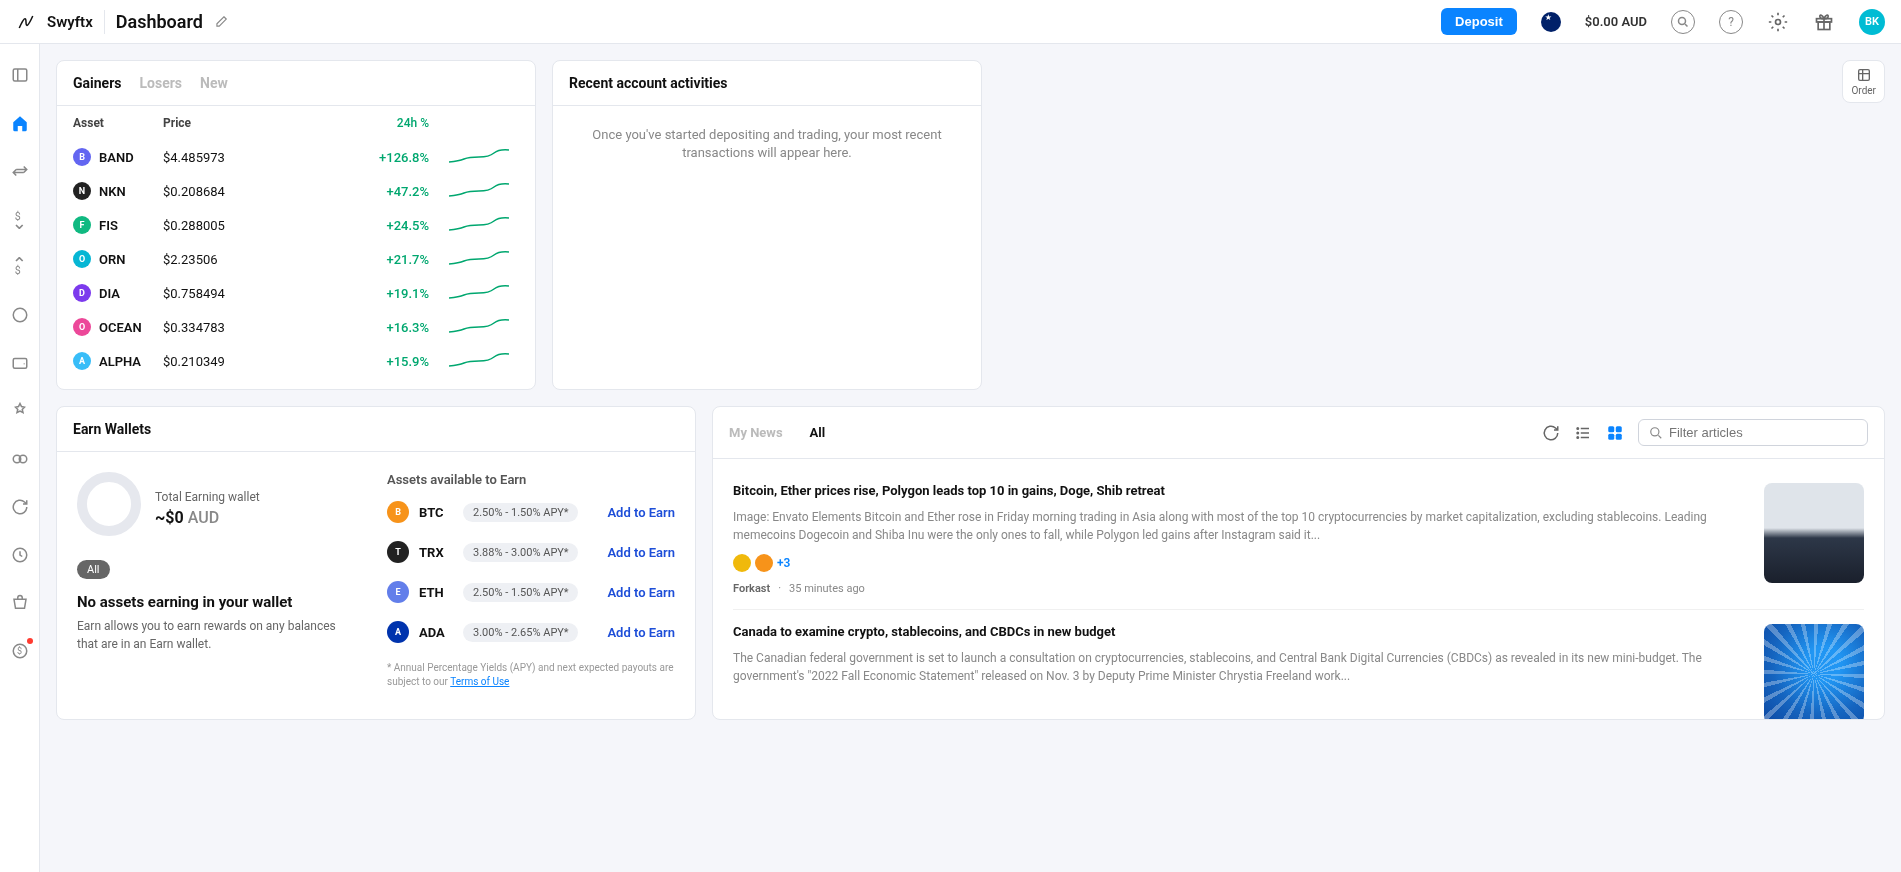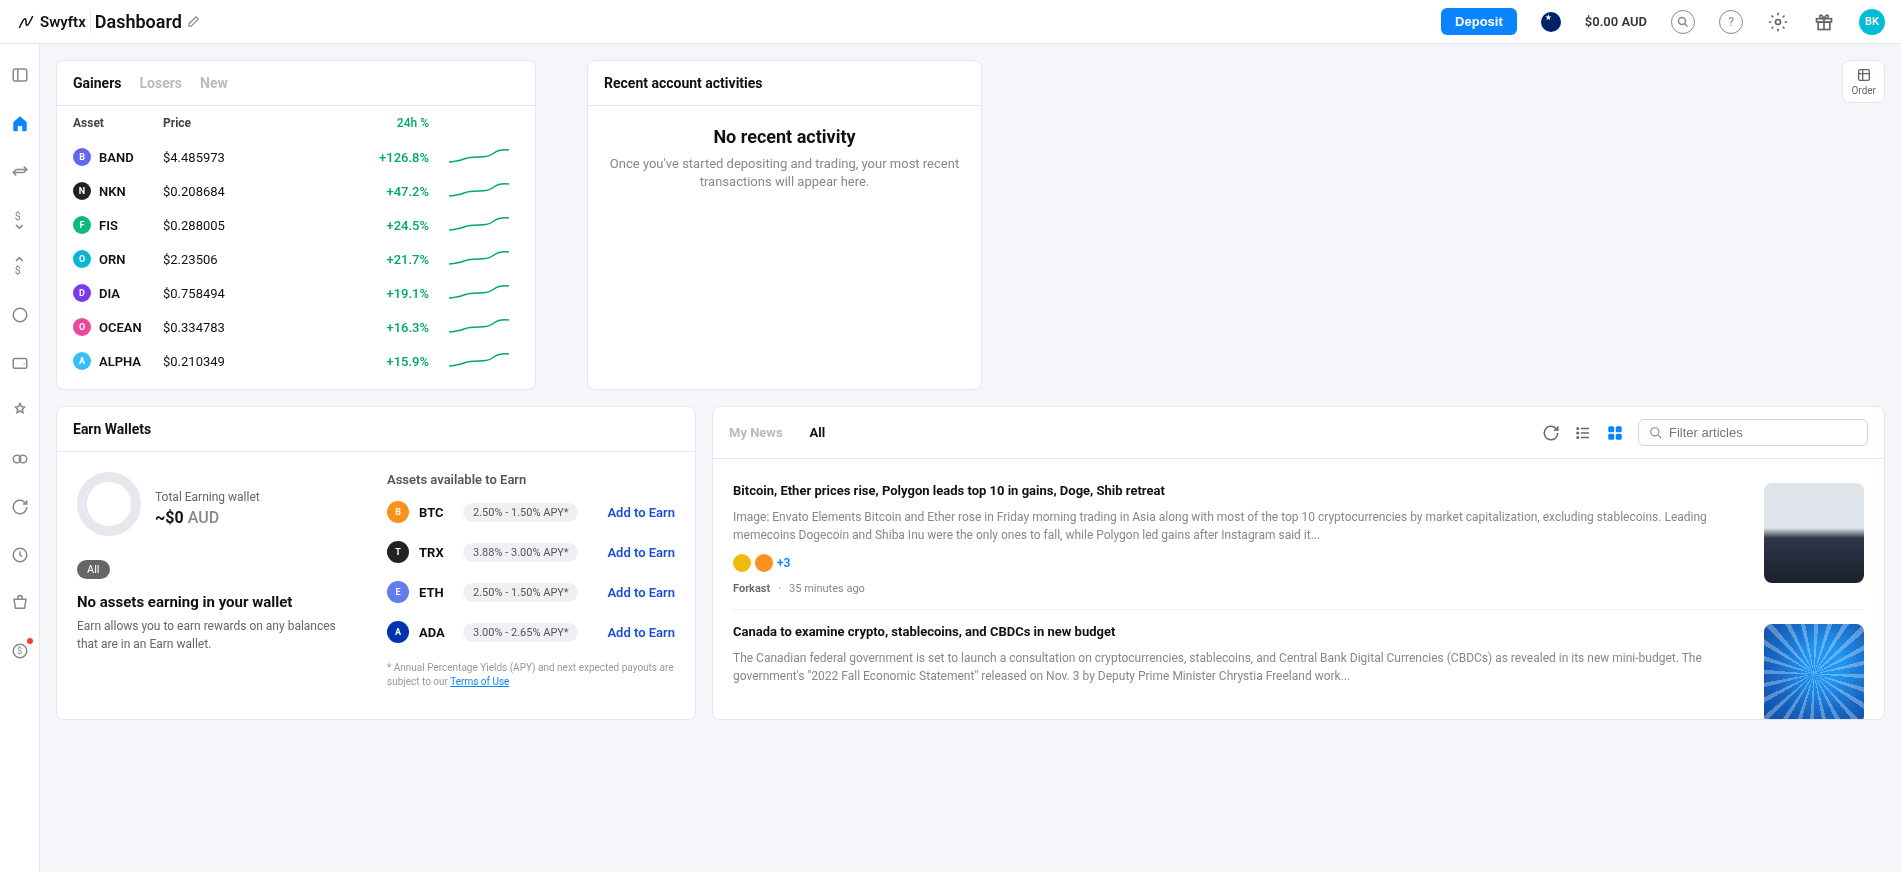--- a/index.html
+++ b/index.html
@@ -1,18 +1,18 @@
 <!DOCTYPE html>
 <html><head>
 <meta charset="utf-8">
 <style>
 * { box-sizing: border-box; margin: 0; padding: 0; }
 body { font-family: -apple-system, BlinkMacSystemFont, "Segoe UI", Roboto, Arial, sans-serif; background: #f5f6fa; color: #111; font-size: 14px; }
 .topbar { display: flex; align-items: center; justify-content: space-between; height: 44px; padding: 0 16px; background: #fff; border-bottom: 1px solid #e4e7ed; position: relative; z-index: 10;}
-.topbar-left { display: flex; align-items: center; gap: 4px; }
+.topbar-left { display: flex; align-items: center; gap: 11px; }
 .logo-icon { width: 20px; height: 20px; display:flex; align-items:center; justify-content:center; color:#111;}
 .brand { font-weight: 600; font-size: 15px; }
 .divider-v { width: 1px; height: 24px; background: #e4e7ed; }
 .page-title { font-weight: 600; font-size: 18px; }
 .edit-icon { color:#888; cursor:pointer; }
 .topbar-right { display: flex; align-items: center; gap: 24px; }
 .deposit-btn { background: #0a84ff; color:#fff; border:none; padding: 6px 14px; border-radius: 6px; font-weight: 600; cursor:pointer; font-size: 13px;}
 .flag { width: 20px; height: 20px; border-radius: 50%; background: radial-gradient(circle at 30% 30%, #012169 40%, #012169 41%); position:relative; overflow:hidden; display:inline-block;}
 .flag::before { content:"★"; position:absolute; top:1px; left:4px; color:#fff; font-size:8px;}
 .balance { font-weight: 600; font-size: 13px; color: #333; }
@@ -21,21 +21,21 @@
 .avatar { width: 26px; height: 26px; border-radius: 50%; background: #00bcd4; color:#fff; display:flex; align-items:center; justify-content:center; font-size: 11px; font-weight:600; cursor:pointer;}
 .layout { display:flex; }
 .sidebar { width: 40px; background: #fff; border-right: 1px solid #e4e7ed; display:flex; flex-direction:column; align-items:center; padding-top: 20px; gap: 26px; height: calc(100vh - 44px);}
 .sidebar-item { width: 22px; height: 22px; display:flex; align-items:center; justify-content:center; color:#888; cursor:pointer; position:relative;}
 .sidebar-item.active { color: #0a84ff; }
 .sidebar-item .dot { position:absolute; top:-2px; right:-2px; width:6px; height:6px; background:#ff3b30; border-radius:50%;}
 .main { flex:1; padding: 16px; display:grid; grid-template-columns: 1fr 1fr 1fr; gap: 16px; align-content: start; position:relative; max-width: calc(100% - 40px);}
 .order-btn { position:absolute; top: 16px; right: 16px; background:#fff; border:1px solid #e4e7ed; border-radius:8px; padding: 6px 8px; display:flex; flex-direction:column; align-items:center; gap:2px; cursor:pointer; font-size:10px; color:#666;}
 .card { background:#fff; border:1px solid #e4e7ed; border-radius:8px; overflow:hidden; }
 .card-gainers { grid-column: 1; }
-.card-activities { grid-column: 2; margin-left: 35px; }
+.card-activities { grid-column: 2; }
 .card-earn { grid-column: 1 / span 2; grid-row: 2;}
 .card-news { grid-column: 2 / span 2; grid-row: 2;}
 
 .main { grid-template-columns: 480px 430px 1fr; }
 .card-gainers { grid-column: 1; grid-row: 1; height: 330px;}
 .card-activities { grid-column: 2; grid-row: 1; height: 330px;}
 .card-earn { grid-column: 1; grid-row: 2; min-height: 300px; width: 640px;}
 .card-news { grid-column: 2 / span 2; grid-row: 2; min-height: 300px; margin-left: 160px;}
 .tabs { display:flex; gap: 18px; padding: 14px 16px; border-bottom: 1px solid #e4e7ed;}
 .tab { font-weight: 700; color:#bbb; cursor:pointer; font-size:14px;}
@@ -312,21 +312,20 @@
                 <path d="M0 15 Q10 14 15 12 T30 10 T45 6 T60 3" fill="none" stroke="#00a76f" stroke-width="1.5"></path>
               </svg>
             </span>
           </div>
         </div>
     </div>
 
     <div class="card card-activities">
       <div class="card-header">Recent account activities</div>
       <div class="activities-body">
-        <div class="activities-title">No recent activity</div>
         <div class="activities-sub">Once you've started depositing and trading, your most recent transactions will appear here.</div>
       </div>
     </div>
 
     <div class="card card-earn">
       <div class="card-header">Earn Wallets</div>
       <div class="earn-body">
         <div class="earn-left">
           <div class="earn-row1">
             <div class="donut"></div>

